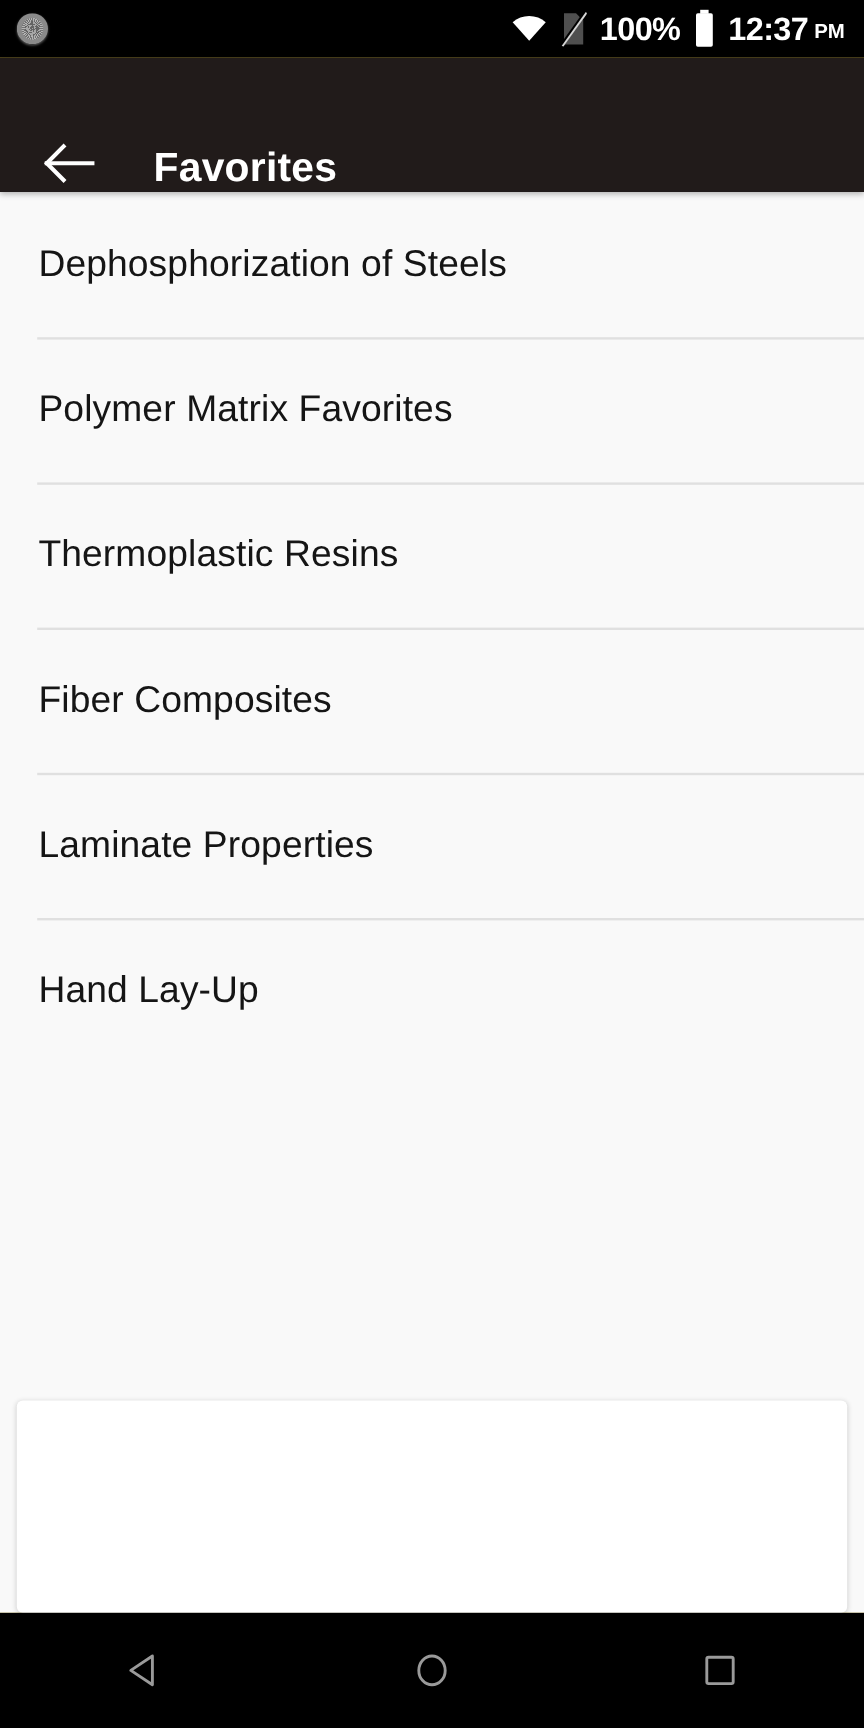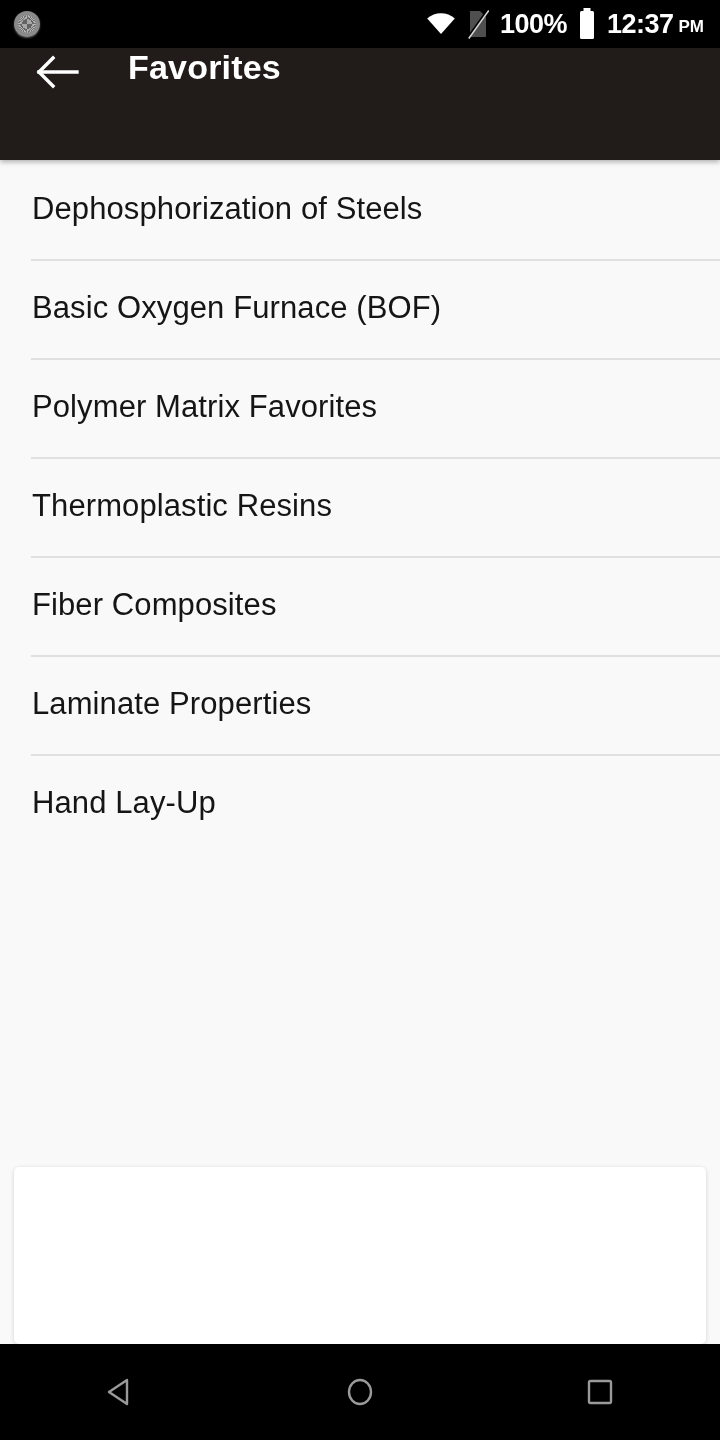--- a/index.html
+++ b/index.html
@@ -49,21 +49,21 @@
     border-radius:50%;
     background:repeating-conic-gradient(#6e6e6e 0 6deg, #bdbdbd 6deg 12deg);
     opacity:.85;
   }
   svg { display:block; }
 
   
   #app-bar {
     height:112px; flex:0 0 112px;
     background:#211b1a;
-    display:flex; align-items:flex-start;
+    display:flex; align-items:flex-end;
     padding-left:34px;
     box-shadow:0 2px 5px rgba(0,0,0,.30);
     position:relative; z-index:5;
   }
   #back-button {
     width:48px; height:48px;
     display:flex; align-items:center; justify-content:center;
     cursor:pointer;
   }
   #app-bar-title {
@@ -75,21 +75,21 @@
   }
 
   
   #fav-list {
     flex:1 1 auto;
     background:#f9f9f9;
     overflow:hidden;
     position:relative;
   }
   .list-item {
-    height:99px;
+    height:121px;
     display:flex; align-items:center;
     padding-left:32px; padding-right:24px;
     position:relative;
     background:#f9f9f9;
     cursor:pointer;
   }
   .list-item + .list-item::before {
     content:"";
     position:absolute; top:0; left:31px; right:0;
     height:2px; background:#e0e0e0;
@@ -175,23 +175,20 @@
       </span>
     </div>
     <div id="app-bar-title">Favorites</div>
   </div>
 
   <div id="fav-list">
     <div class="list-item">
       <span class="list-item-label">Dephosphorization of Steels</span>
     </div>
     <div class="list-item">
-      <span class="list-item-label">Basic Oxygen Furnace (BOF)</span>
-    </div>
-    <div class="list-item">
       <span class="list-item-label">Polymer Matrix Favorites</span>
     </div>
     <div class="list-item">
       <span class="list-item-label">Thermoplastic Resins</span>
     </div>
     <div class="list-item">
       <span class="list-item-label">Fiber Composites</span>
     </div>
     <div class="list-item">
       <span class="list-item-label">Laminate Properties</span>

